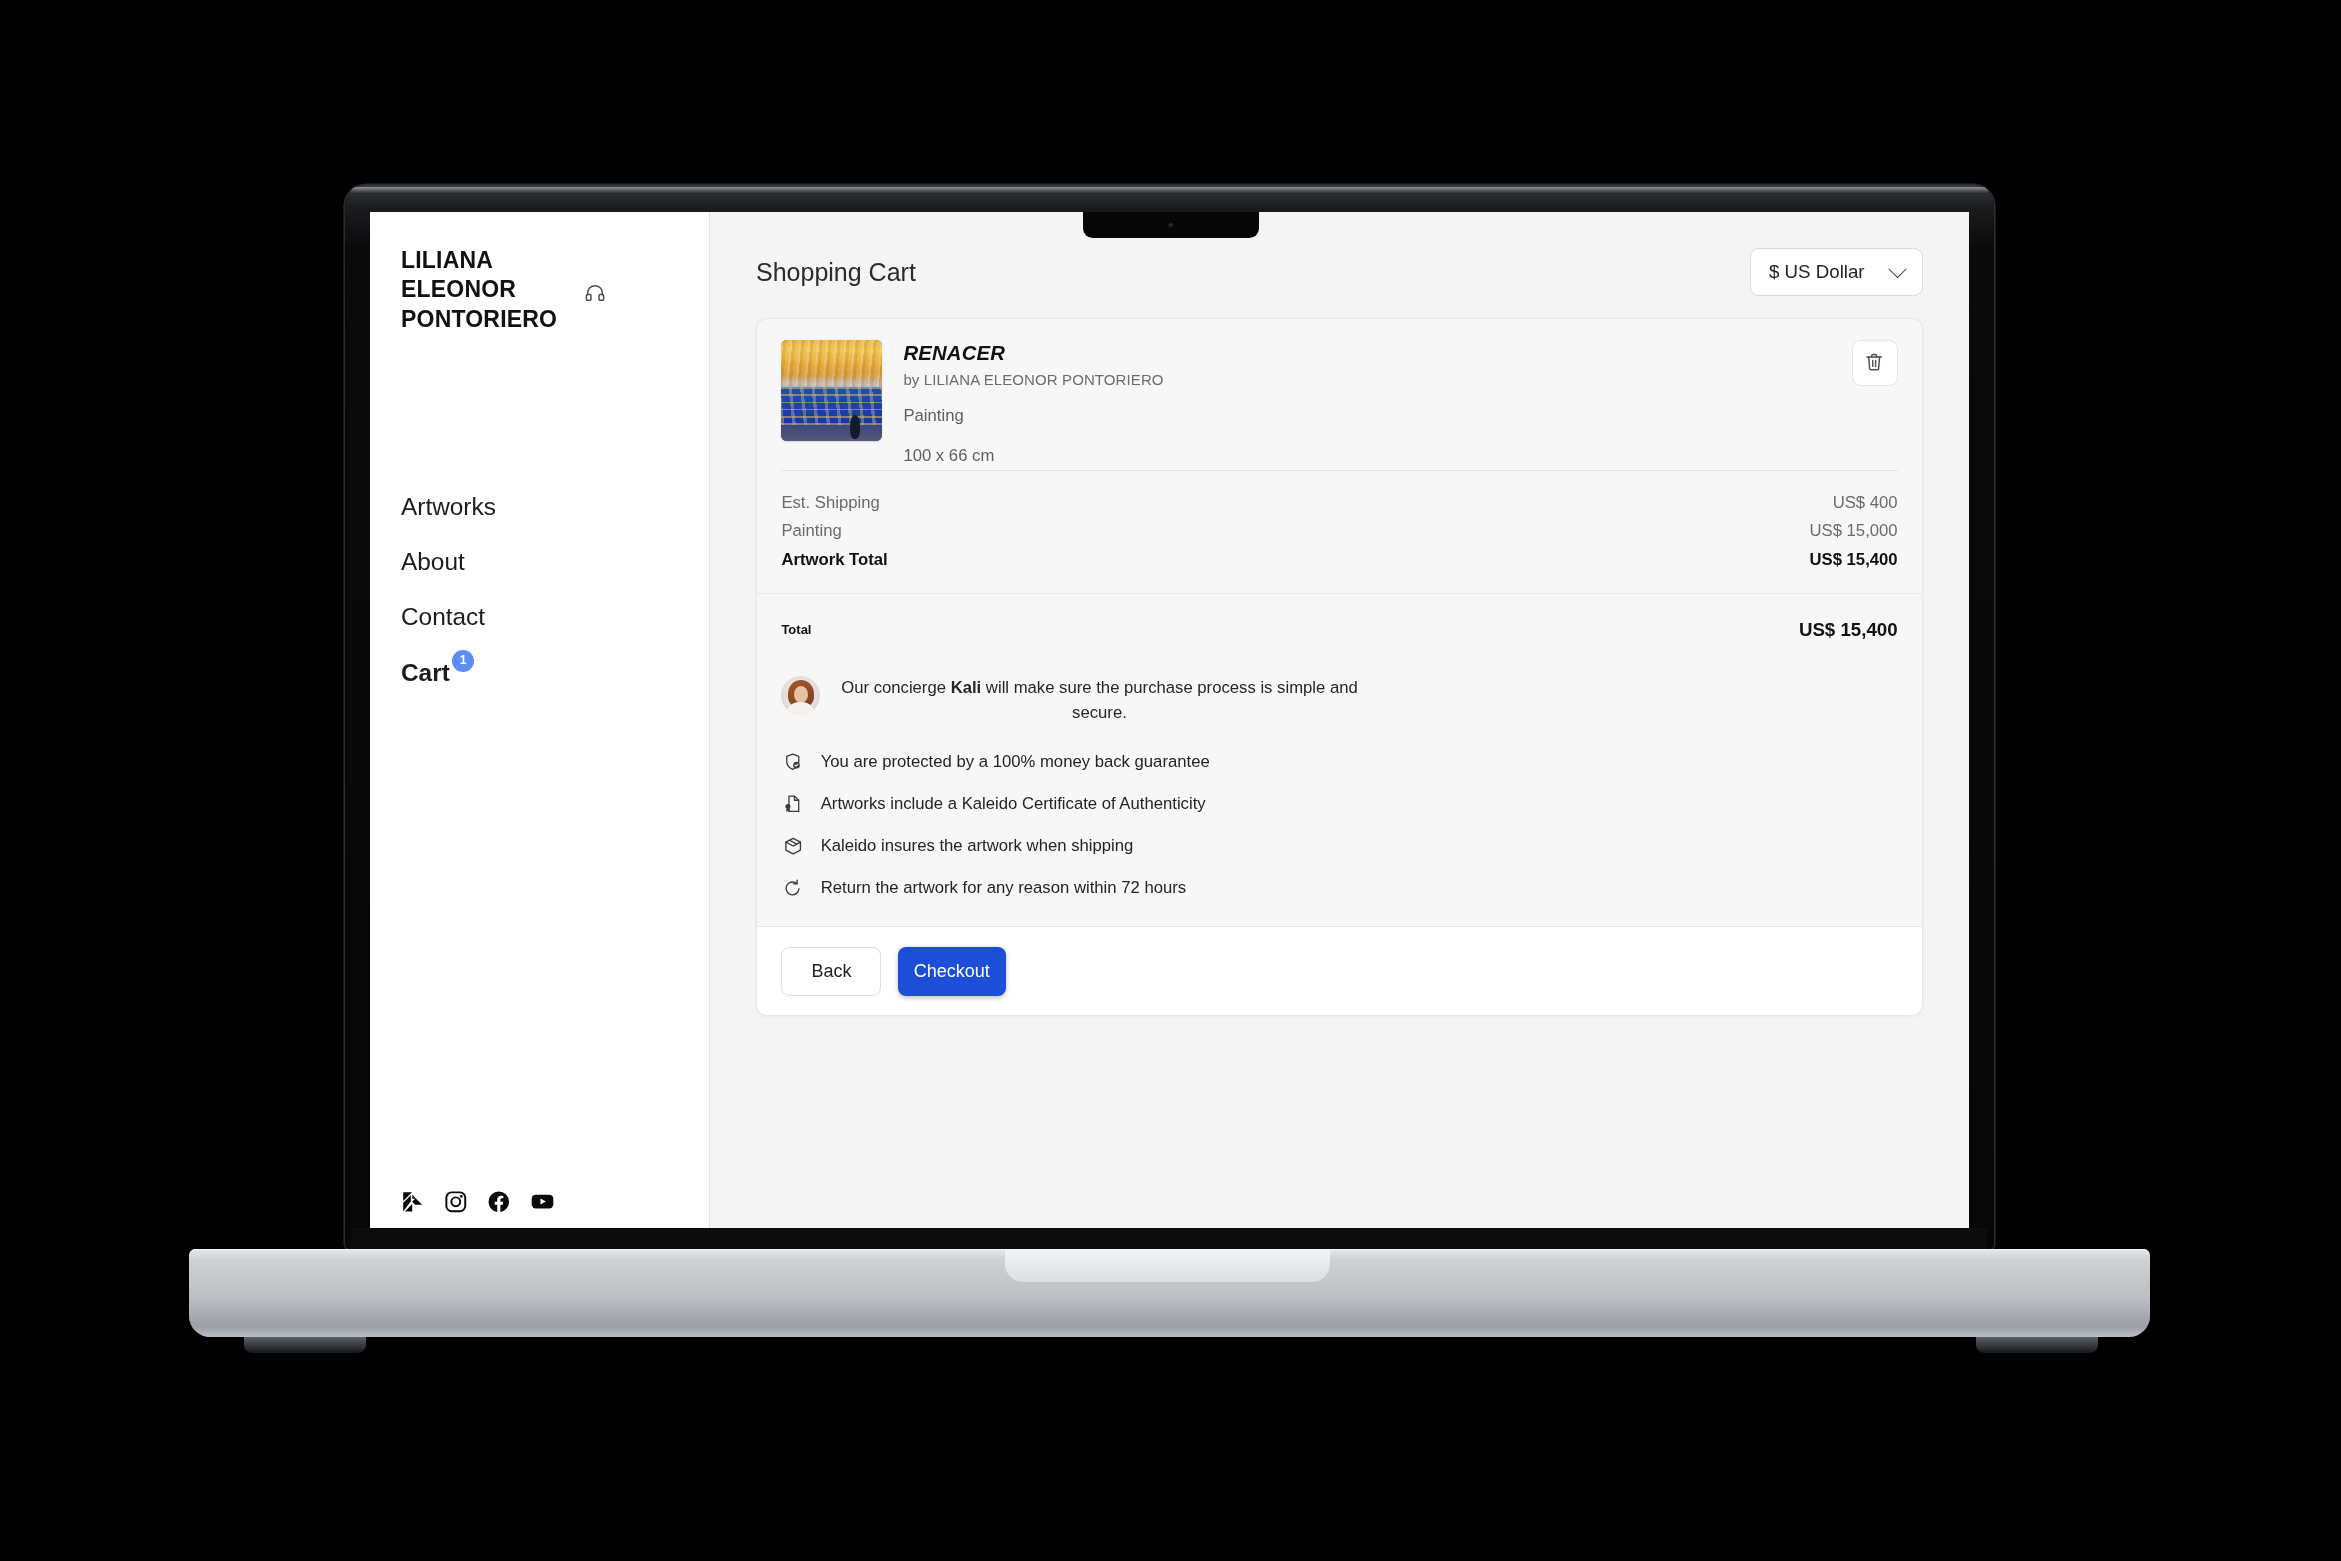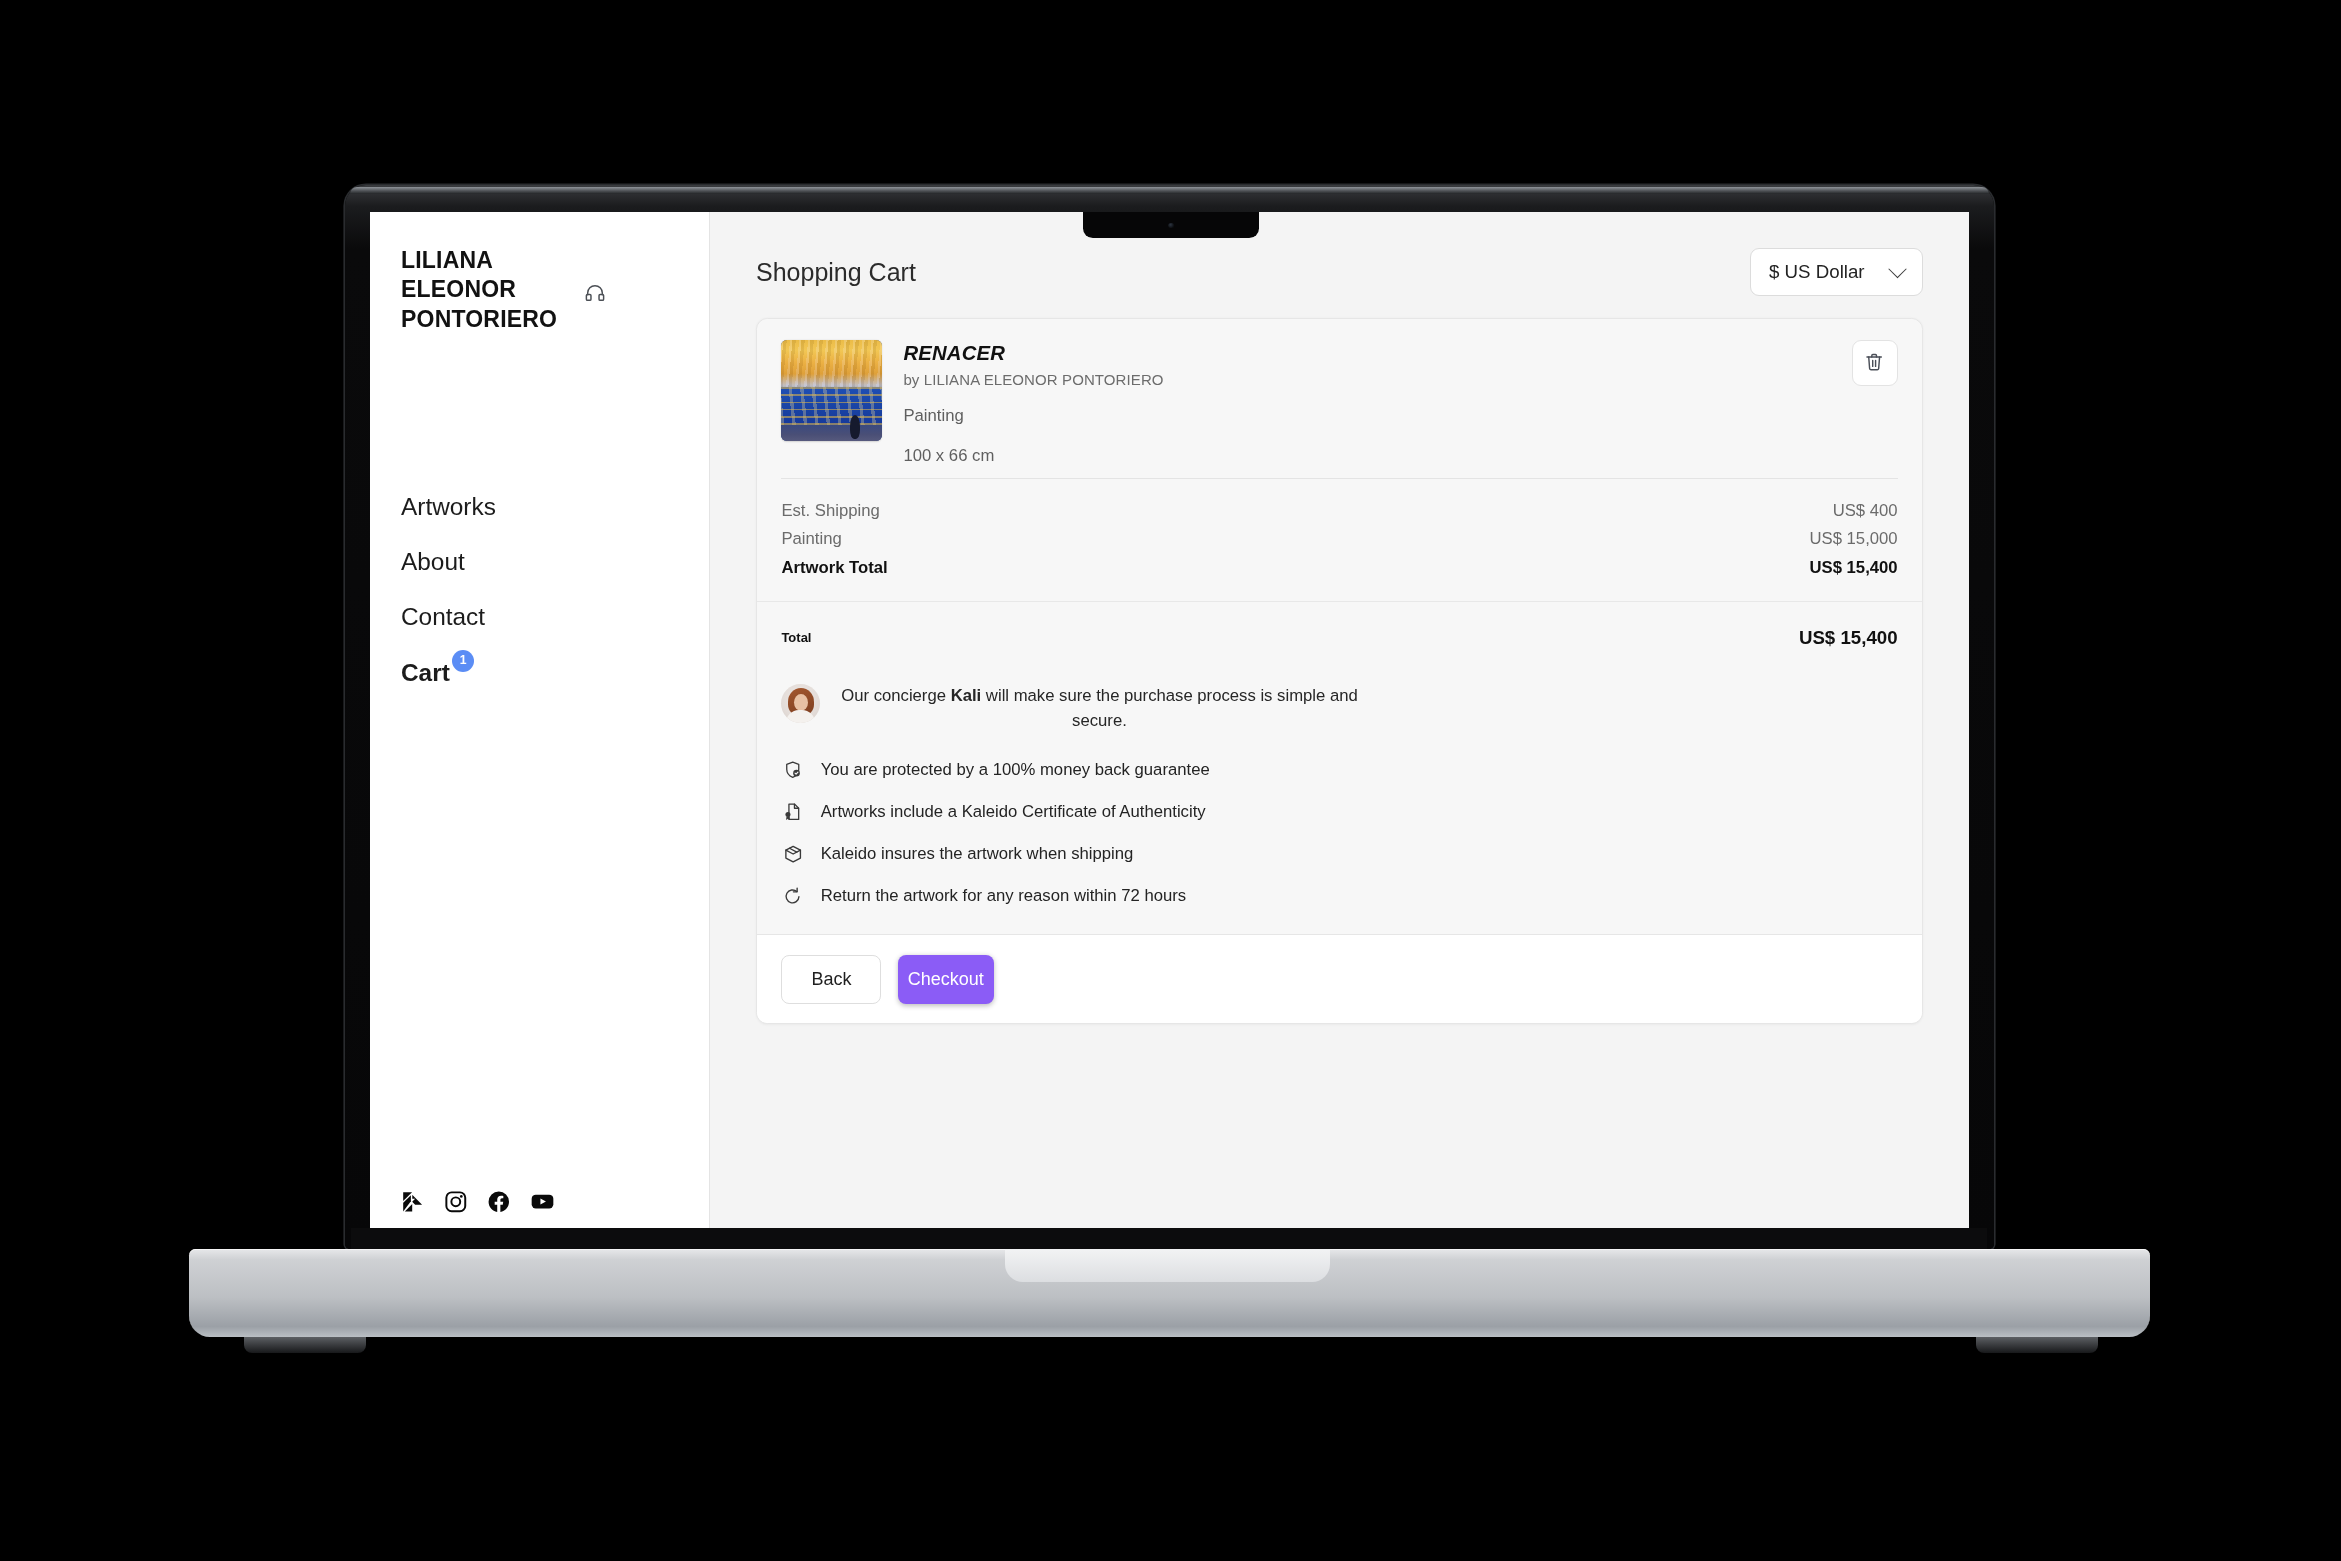--- a/index.html
+++ b/index.html
@@ -159,21 +159,21 @@
   .item-cat { font-size: 16.7px; color: #5f5f5f; margin-top: 18px; }
   .item-dim { font-size: 16.7px; color: #5f5f5f; margin-top: 20px; }
 
   .trash-btn {
     position: absolute; right: 0; top: 0;
     width: 46px; height: 46px; border-radius: 9px;
     background: #fff; border: 0.8px solid #e3e3e3;
     display: flex; align-items: center; justify-content: center; cursor: pointer;
   }
 
-  .price-rows { margin-top: 12px; border-top: 0.8px solid #e4e4e4; padding-top: 18px; }
+  .price-rows { margin-top: 4px; border-top: 0.8px solid #e4e4e4; padding-top: 18px; }
   .price-row { display: flex; justify-content: space-between; font-size: 16.7px; color: #6b6b6b; line-height: 1.65; }
   .price-row.strong { color: #111; font-weight: 700; margin-top: 1.6px; }
 
   .totals { padding: 24.4px 24.4px 4.9px 24.4px; }
   .total-row { display: flex; justify-content: space-between; align-items: center; }
   .total-label { font-size: 13px; font-weight: 700; color: #111; }
   .total-value { font-size: 18.7px; font-weight: 700; color: #111; }
 
   .concierge { display: flex; gap: 14.6px; align-items: flex-start; margin-top: 31px; padding: 0 24.4px; text-align: center; }
   .avatar {
@@ -198,22 +198,22 @@
   .panel-footer {
     background: #fff; border-top: 0.8px solid #e6e6e6;
     padding: 19.5px 24.4px; display: flex; justify-content: flex-start; gap: 16.3px; align-items: center;
   }
   .btn-back {
     background: #fff; border: 0.8px solid #dedede; border-radius: 8.1px;
     padding: 13px 29px; font-size: 18px; color: #1f1f1f; cursor: pointer;
     font-family: inherit;
   }
   .btn-checkout {
-    background: #8b5cf6; border: none; border-radius: 8.1px;
-    padding: 14px 10px; font-size: 18px; color: #fff; cursor: pointer;
+    background: #1d4ed8; border: none; border-radius: 8.1px;
+    padding: 14px 16px; font-size: 18px; color: #fff; cursor: pointer;
     font-family: inherit; font-weight: 500;
     box-shadow: 0 1.6px 4.9px rgba(0,0,0,.25);
   }
 </style>
 </head>
 <body>
 
 <div id="stage">
 
   <div class="laptop-lid"></div>

